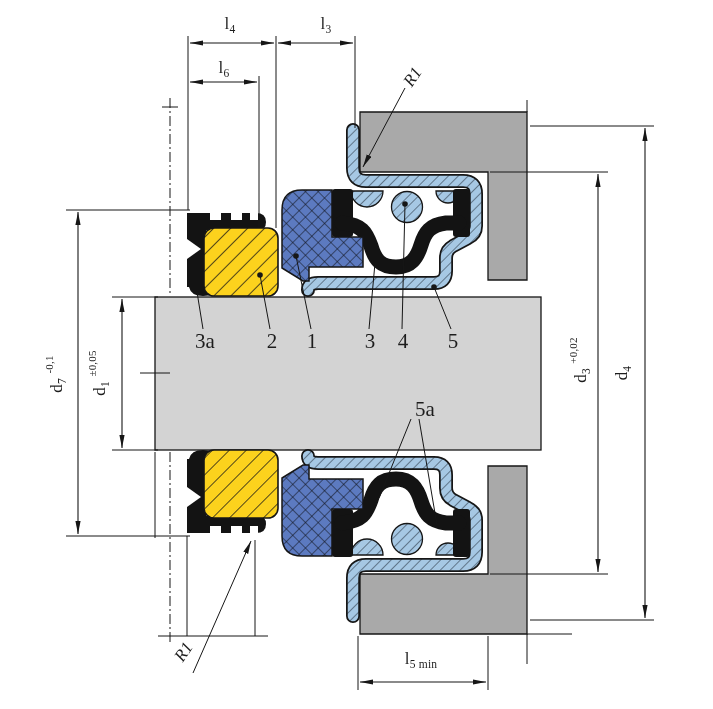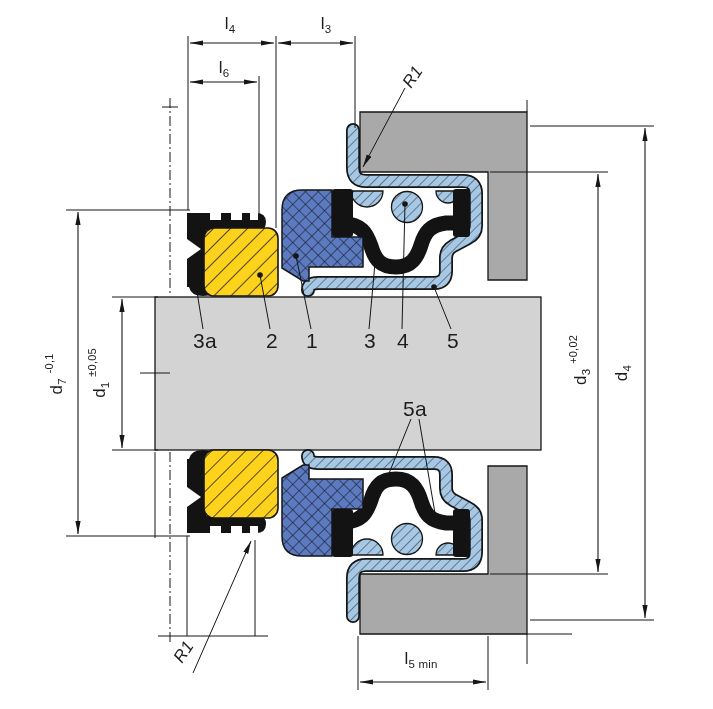--- a/index.html
+++ b/index.html
@@ -1,17 +1,17 @@
 <!DOCTYPE html>
 <html style="--col-part2_yellow: #fcd21d; --col-part1_blue: #5c7ac0; --col-metal_blue: #a6c8e4; --col-shaft_gray: #d3d3d3; --col-housing_gray: #a9a9a9; --col-line: #161616;"><head>
 <meta charset="utf-8">
 <style>
   html,body{margin:0;padding:0;background:#fff;}
   .stage{position:relative;width:713px;height:709px;background:#fff;overflow:hidden;
-         font-family:Liberation Sans, sans-serif;color:#1d1d1d;}
+         font-family:Liberation Serif, serif;color:#1d1d1d;}
   .stage svg{position:absolute;left:0;top:0;}
   .lbl{position:absolute;transform:translate(-50%,-50%);font-size:17px;white-space:nowrap;
        color:#1d1d1d;letter-spacing:0.2px;}
   .vlbl{transform:translate(-50%,-50%) rotate(-90deg);}
   .rot1{transform:translate(-50%,-50%) rotate(-56deg);font-style:italic;}
   .callout{font-size:21px;}
   .lbl sub{font-size:11.5px;line-height:0;}
   .lbl sup{font-size:11px;line-height:0;position:relative;top:-2px;}
   
   .f-shaft{fill:var(--col-shaft_gray);}
@@ -197,15 +197,15 @@
 
 <div class="lbl rot1" style="left:413px;top:77px">R1</div>
 <div class="lbl rot1" style="left:184px;top:652px">R1</div>
 
 <div class="lbl callout" style="left:205px;top:341px">3a</div>
 <div class="lbl callout" style="left:272px;top:341px">2</div>
 <div class="lbl callout" style="left:312px;top:341px">1</div>
 <div class="lbl callout" style="left:370px;top:341px">3</div>
 <div class="lbl callout" style="left:403px;top:341px">4</div>
 <div class="lbl callout" style="left:453px;top:341px">5</div>
-<div class="lbl callout" style="left:415px;top:409px">5a</div>
+<div class="lbl callout" style="left:425px;top:409px">5a</div>
 
 </div>
 
 </body></html>

